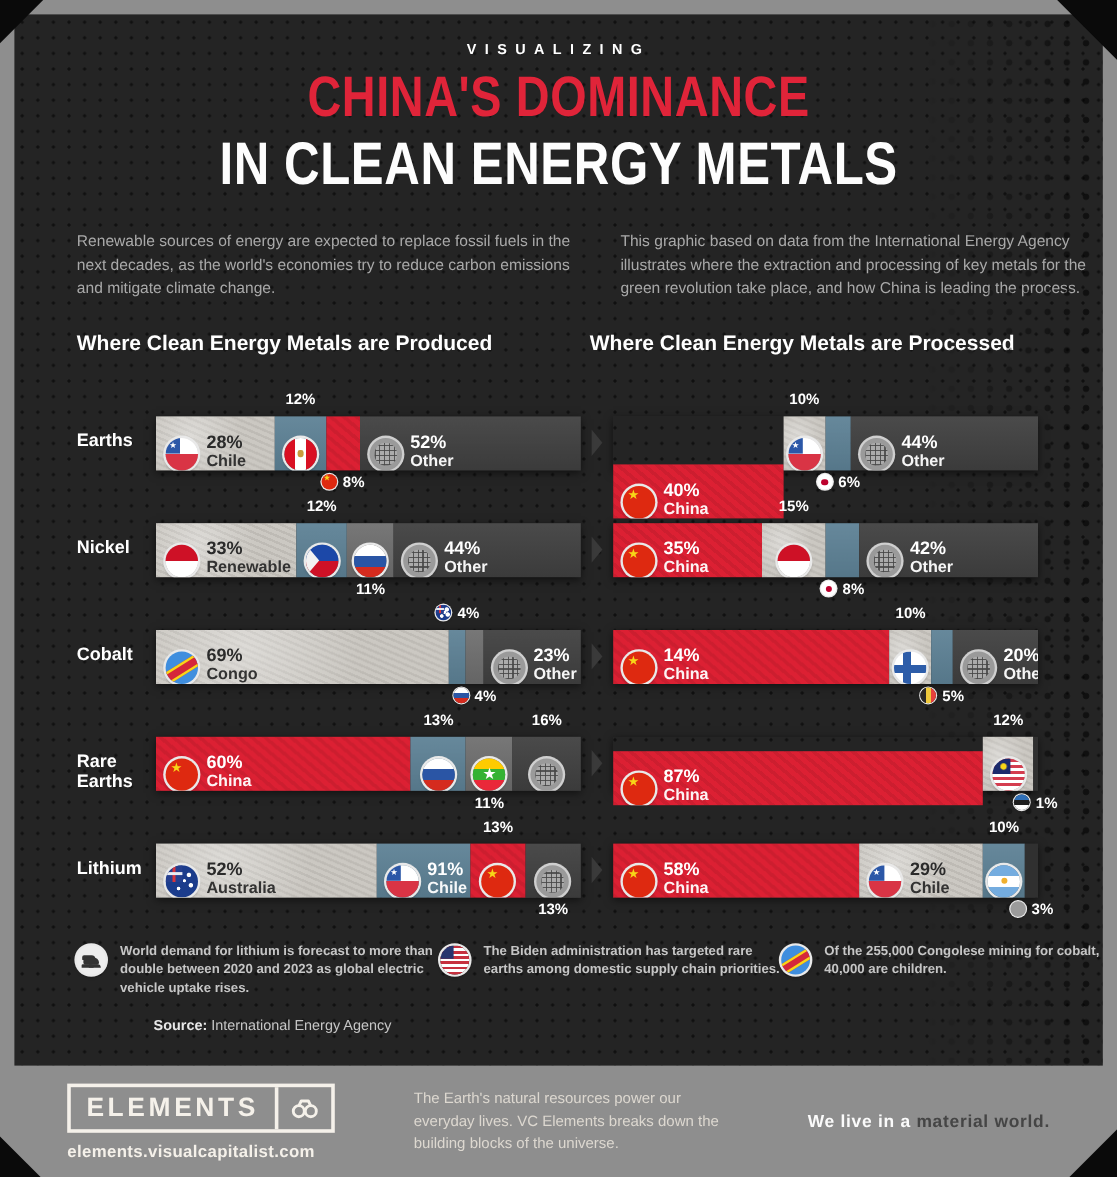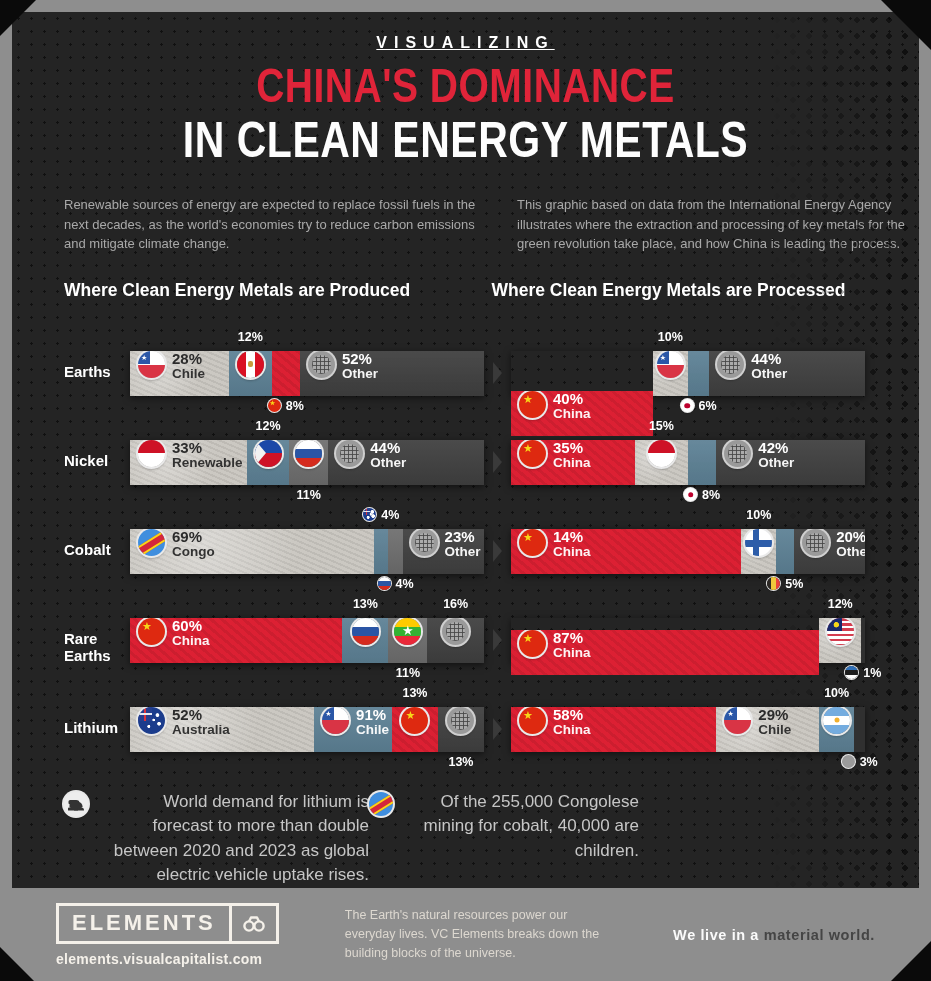--- a/index.html
+++ b/index.html
@@ -16,21 +16,21 @@
   
   .panel{position:absolute;left:12px;top:12px;width:907px;height:876px;background-color:#242424;
     background-image:radial-gradient(rgba(0,0,0,.55) 1.2px,transparent 1.4px);background-size:13px 13px;
     overflow:hidden;}
   .halftone{position:absolute;right:0;top:0;bottom:0;width:150px;
     background-image:radial-gradient(rgba(0,0,0,.6) 2.6px,transparent 2.9px);background-size:16px 16px;
     -webkit-mask-image:linear-gradient(to left,#000,transparent);mask-image:linear-gradient(to left,#000,transparent);}
 
   
   .header{text-align:center;padding-top:22px;}
-  .kicker{color:#fff;font-weight:bold;font-size:16px;letter-spacing:7px;text-decoration:underline;}
+  .kicker{color:#fff;font-weight:bold;font-size:12px;letter-spacing:7px;}
   .title-red{color:#e02439;font-weight:bold;font-size:39px;letter-spacing:.5px;transform:scaleY(1.22);transform-origin:center;margin-top:14px;line-height:1;}
   .title-white{color:#fdfdfd;font-weight:bold;font-size:41px;letter-spacing:.5px;transform:scaleY(1.22);transform-origin:center;margin-top:15px;line-height:1;}
 
   
   .intro{display:flex;padding:34px 0 0 52px;}
   .intro p{margin:0;width:420px;color:#a9a9a9;font-size:13px;line-height:1.5;}
   .intro p.right{width:390px;margin-left:33px;}
 
   
   .section-headers{display:flex;padding:26px 0 0 52px;}
@@ -38,21 +38,21 @@
 
   
   .rows{padding-top:14px;}
   .metal-row{display:flex;height:89px;padding-left:52px;position:relative;}
   .metal-label{width:66px;color:#fff;font-weight:bold;font-size:15px;line-height:1.15;align-self:flex-start;margin-top:48px;}
   .bar-group{position:relative;width:354px;height:89px;flex:none;}
   .bar{position:absolute;left:0;top:36px;width:100%;height:45px;display:flex;box-shadow:0 2px 7px rgba(0,0,0,.55);}
   .row-arrow{width:27px;flex:none;display:flex;justify-content:center;}
   .row-arrow span{display:block;width:0;height:0;margin-top:47px;border-left:9px solid #3a3a3a;border-top:11px solid transparent;border-bottom:11px solid transparent;}
 
-  .seg{position:relative;height:100%;display:flex;align-items:flex-start;gap:7px;padding-left:8px;box-sizing:border-box;overflow:hidden;min-width:0;}
+  .seg{position:relative;height:100%;display:flex;align-items:flex-end;gap:7px;padding-left:8px;box-sizing:border-box;overflow:hidden;min-width:0;}
   .seg.icononly{justify-content:center;padding:0;}
   .seg.noneinside{padding:0;}
   .seg-marble{background:
       radial-gradient(circle at 30% 35%,rgba(255,255,255,.35),transparent 55%),
       repeating-linear-gradient(23deg,rgba(110,105,100,.14) 0 2px,transparent 2px 5px),
       #cbc8c2;color:#2b2b2b;}
   .seg-red{background:repeating-linear-gradient(40deg,rgba(0,0,0,.07) 0 3px,transparent 3px 7px),#dc2033;color:#fff;}
   .seg-blue{background:linear-gradient(rgba(255,255,255,.06),rgba(0,0,0,.08)),#5d8195;color:#fff;}
   .seg-gray{background:linear-gradient(rgba(255,255,255,.05),rgba(0,0,0,.1)),#707070;color:#fff;}
   .seg-dark{background:linear-gradient(rgba(255,255,255,.04),rgba(0,0,0,.12)),#434343;color:#fff;}
@@ -114,21 +114,21 @@
   .flag-dot{background:#9b9b9b;box-shadow:0 0 0 1px #c9c9c9,0 1px 2px rgba(0,0,0,.4);}
   .flag-ev{background:#ededed;}
   .flag-ev::after{content:"";position:absolute;left:50%;top:42%;width:13px;height:6px;transform:translateX(-50%);
       background:#333;border-radius:3px 5px 2px 2px;
       box-shadow:-3px 4px 0 -1.5px #333,3px 4px 0 -1.5px #333,-2px -3px 0 -1px #333;}
 
   
   .notes{display:flex;padding:30px 0 0 52px;}
   .note{display:flex;gap:12px;align-items:flex-start;}
   .note .flag{width:24px;height:24px;margin-top:2px;}
-  .note .txt{color:#c6c6c6;font-size:17px;line-height:1.45;font-weight:normal;text-align:right;}
+  .note .txt{color:#c6c6c6;font-size:11px;line-height:1.45;font-weight:bold;}
   .note1{width:305px;}
   .note2{width:286px;}
   .note3{width:270px;}
   .source{padding:14px 0 0 88px;color:#c6c6c6;font-size:12px;}
   .source b{color:#e8e8e8;margin-left:28px;}
 
   
   .footerbar{position:absolute;left:0;right:0;top:888px;height:93px;display:flex;align-items:center;padding:0 56px;box-sizing:border-box;}
   .logo-wrap{display:flex;flex-direction:column;align-items:flex-start;}
   .logo-box{display:flex;border:3px solid #f5f1ea;}
@@ -478,20 +478,24 @@
             </div>
           </div>
         </div>
       </div>
 
     <div class="notes">
       <div class="note note1">
         <span class="flag flag-ev"></span>
         <span class="txt">World demand for lithium is forecast to more than double between 2020 and 2023 as global electric vehicle uptake rises.</span>
       </div>
+      <div class="note note2">
+        <span class="flag flag-us"></span>
+        <span class="txt">The Biden administration has targeted rare earths among domestic supply chain priorities.</span>
+      </div>
       <div class="note note3">
         <span class="flag flag-congo"></span>
         <span class="txt">Of the 255,000 Congolese mining for cobalt, 40,000 are children.</span>
       </div>
     </div>
 
     <div class="source">
       <b>Source:</b><span> International Energy Agency</span>
     </div>
   </div>

